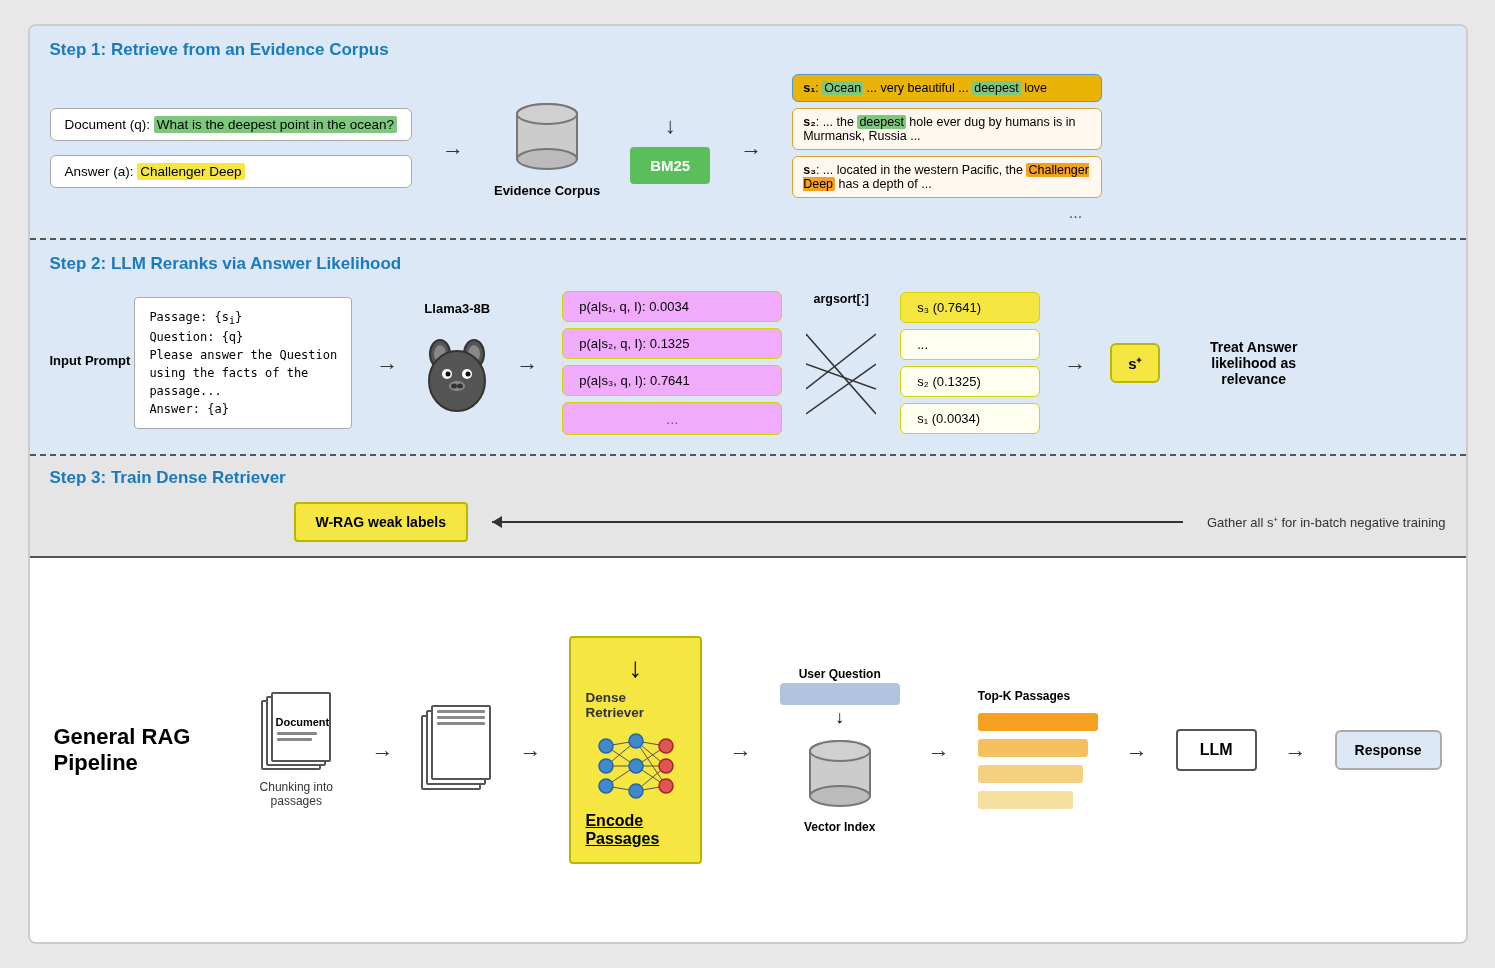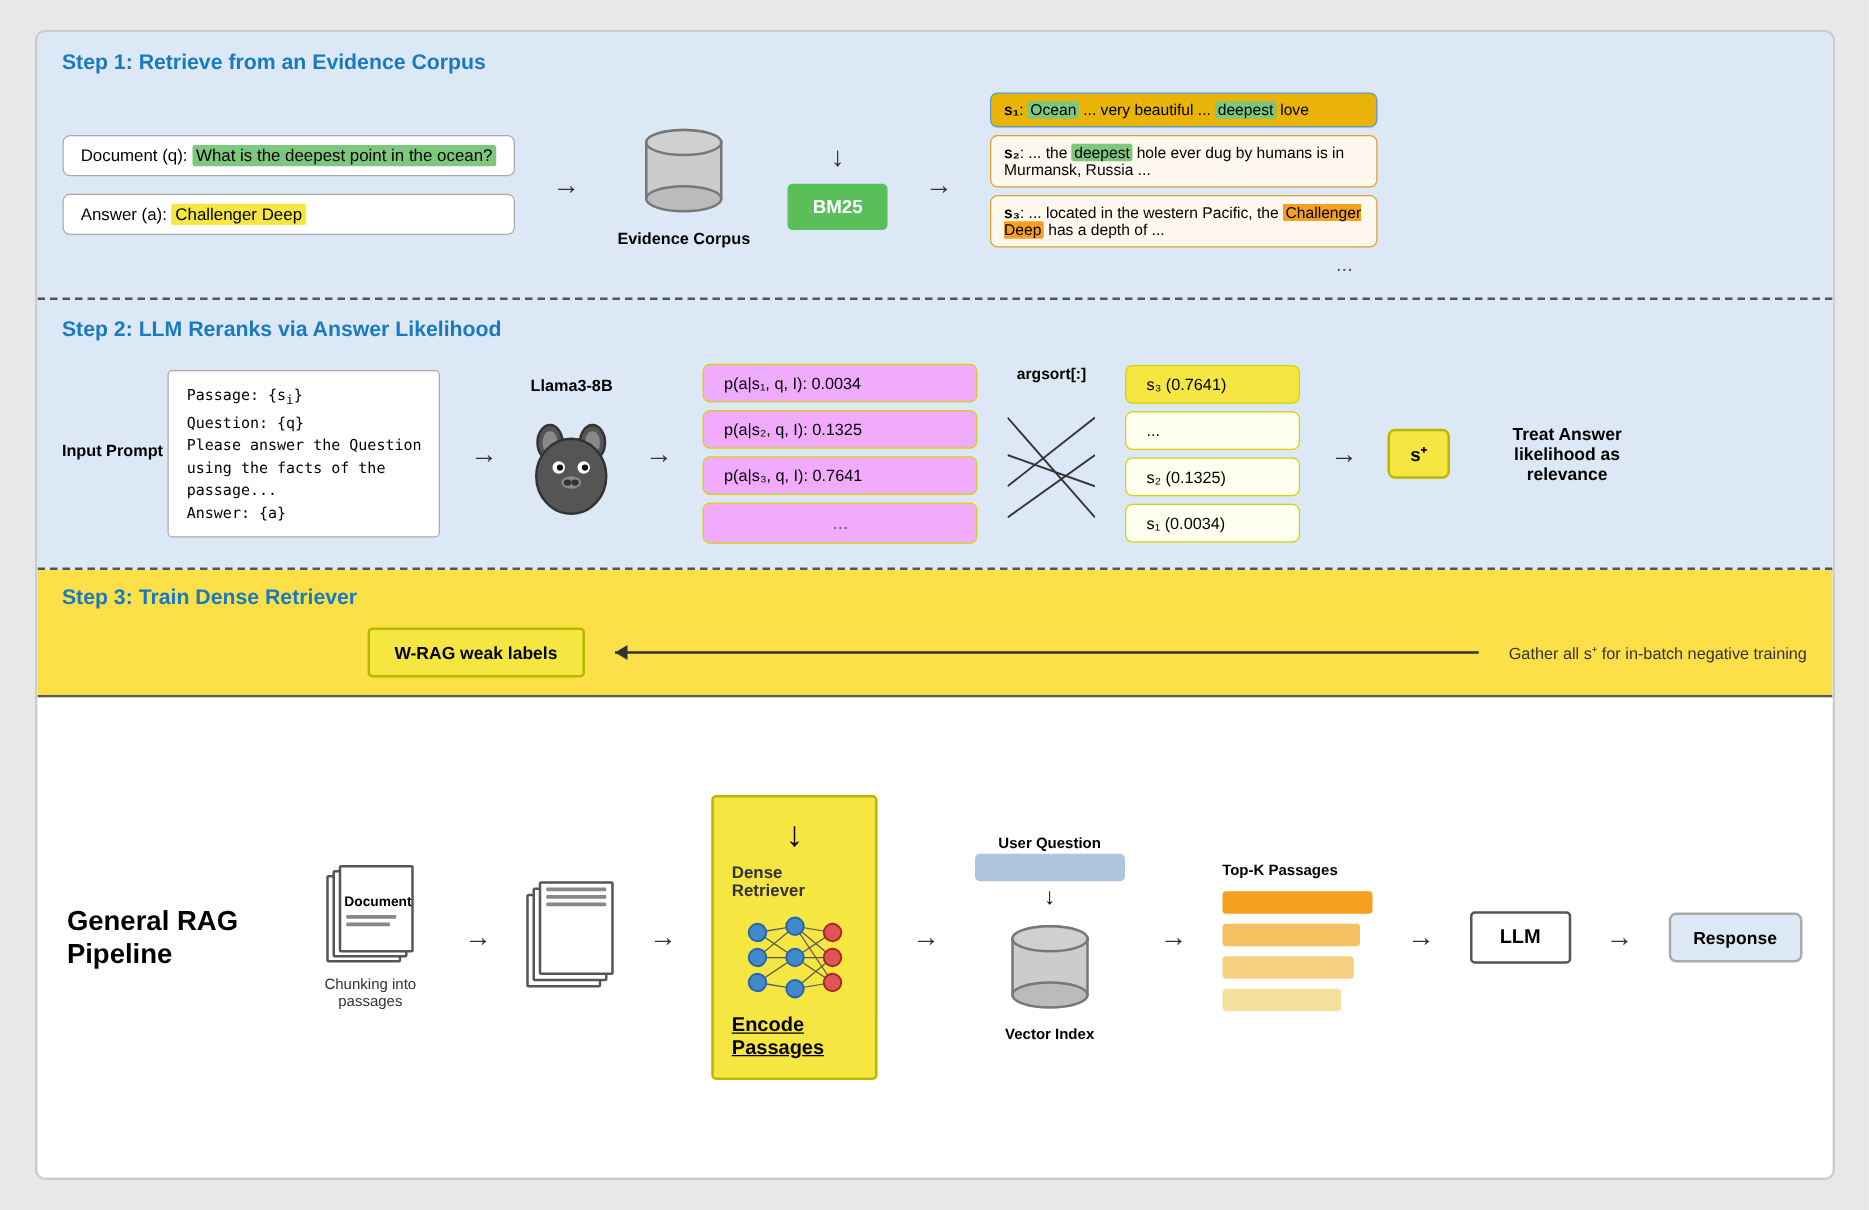--- a/index.html
+++ b/index.html
@@ -192,21 +192,21 @@
     }
     .relevance-label {
       font-size: 14px;
       max-width: 140px;
       text-align: center;
       font-weight: bold;
     }
 
     
     .step3-section {
-      background: #fde047;
+      background: #e5e5e5;
       border-bottom: 2px solid #555;
       flex: 0 0 auto;
       padding: 12px 20px 14px 20px;
     }
     .wrag-box {
       background: #f5e642;
       border: 2px solid #b8b800;
       border-radius: 4px;
       padding: 10px 20px;
       font-size: 14px;

